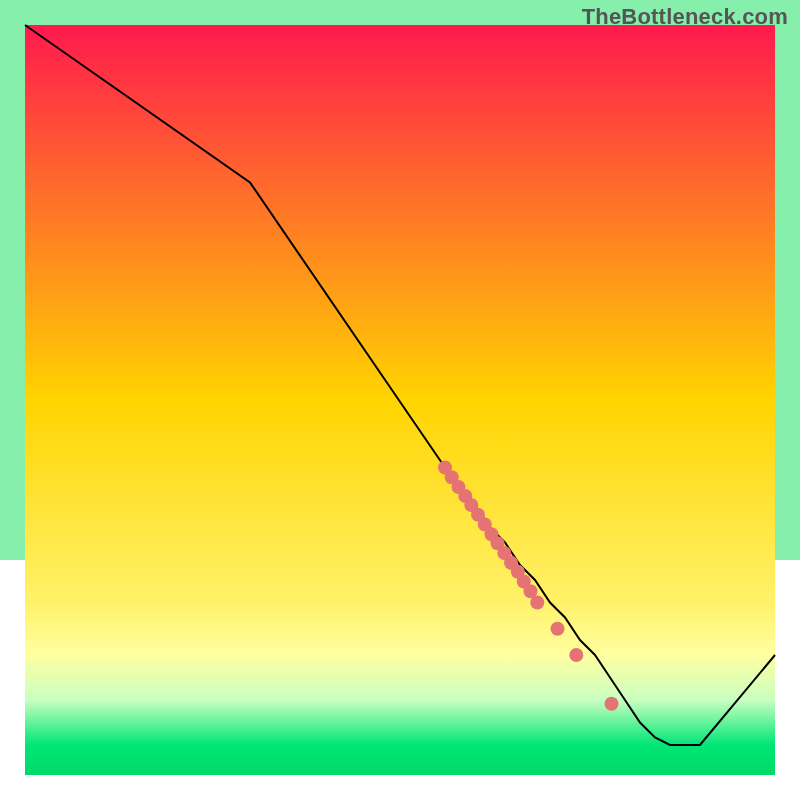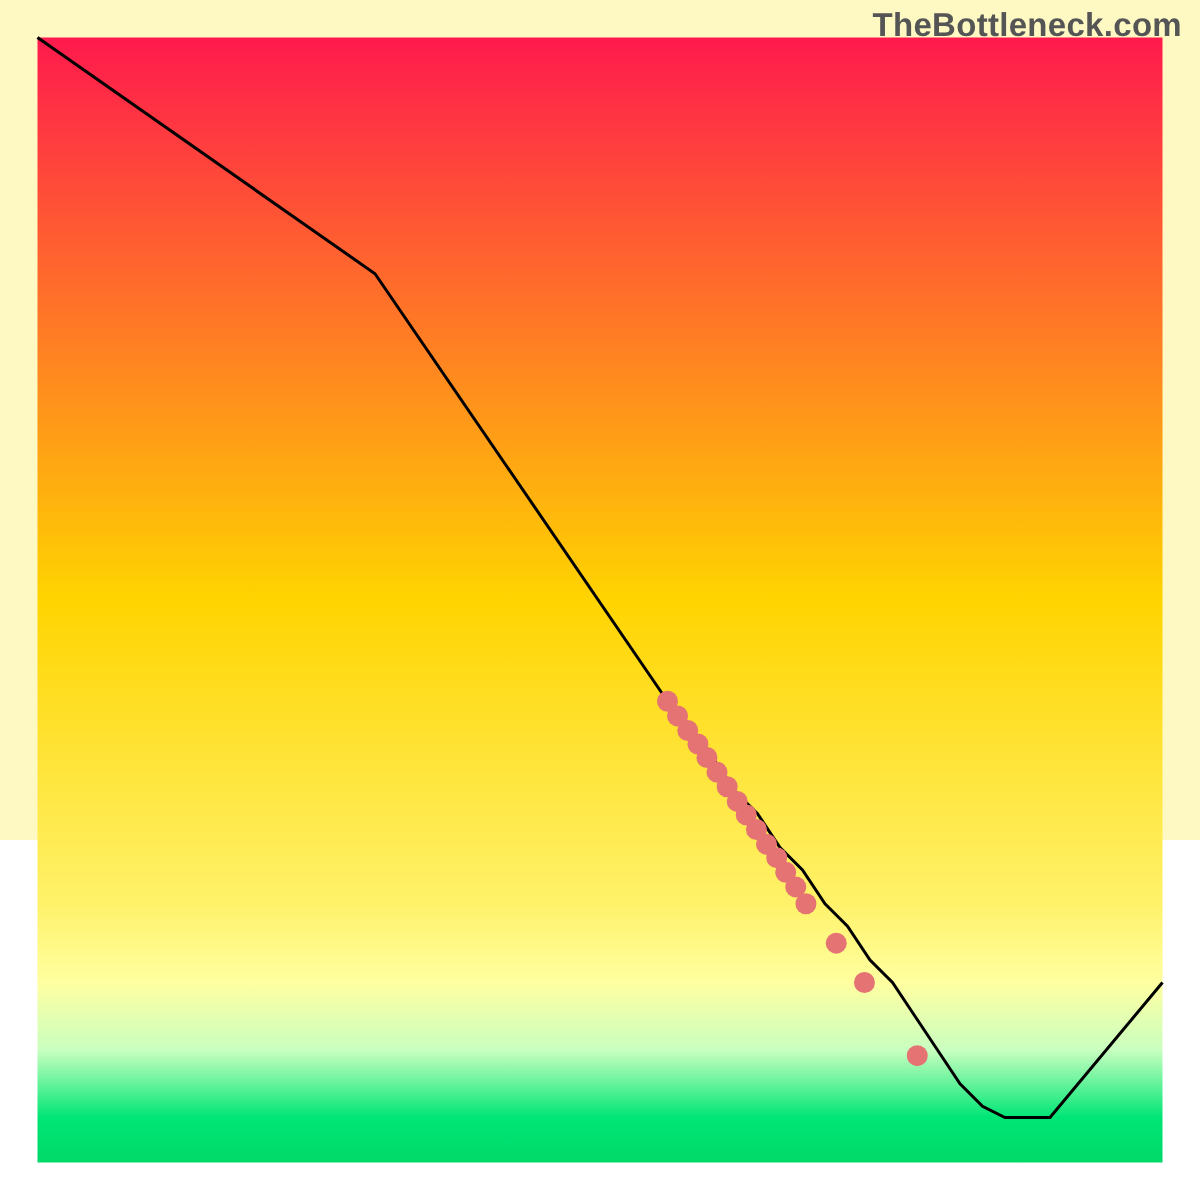--- a/index.html
+++ b/index.html
@@ -7,21 +7,21 @@
     padding: 0;
     width: 800px;
     height: 800px;
     overflow: hidden;
     font-family: Arial, Helvetica, sans-serif;
   }
   .chart-wrap {
     position: relative;
     width: 800px;
     height: 560px;
-    background: #fef9c3;
+    background: #86efac;
   }
   svg {
     display: block;
     width: 800px;
     height: 800px;
   }
   .watermark {
     position: absolute;
     top: 4px;
     right: 12px;

